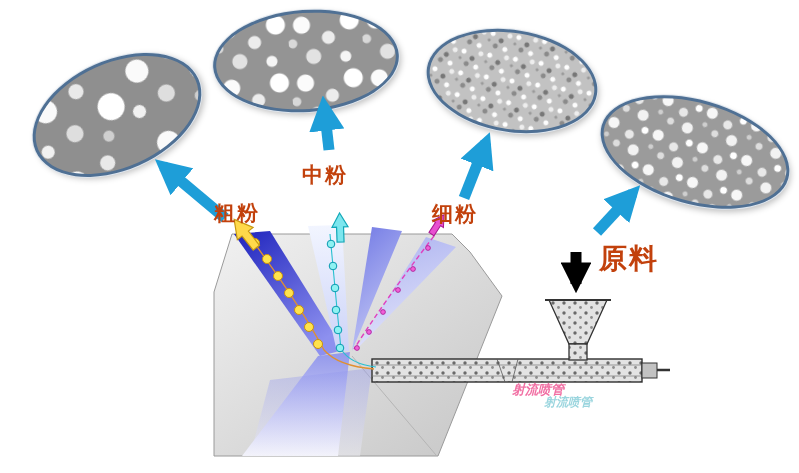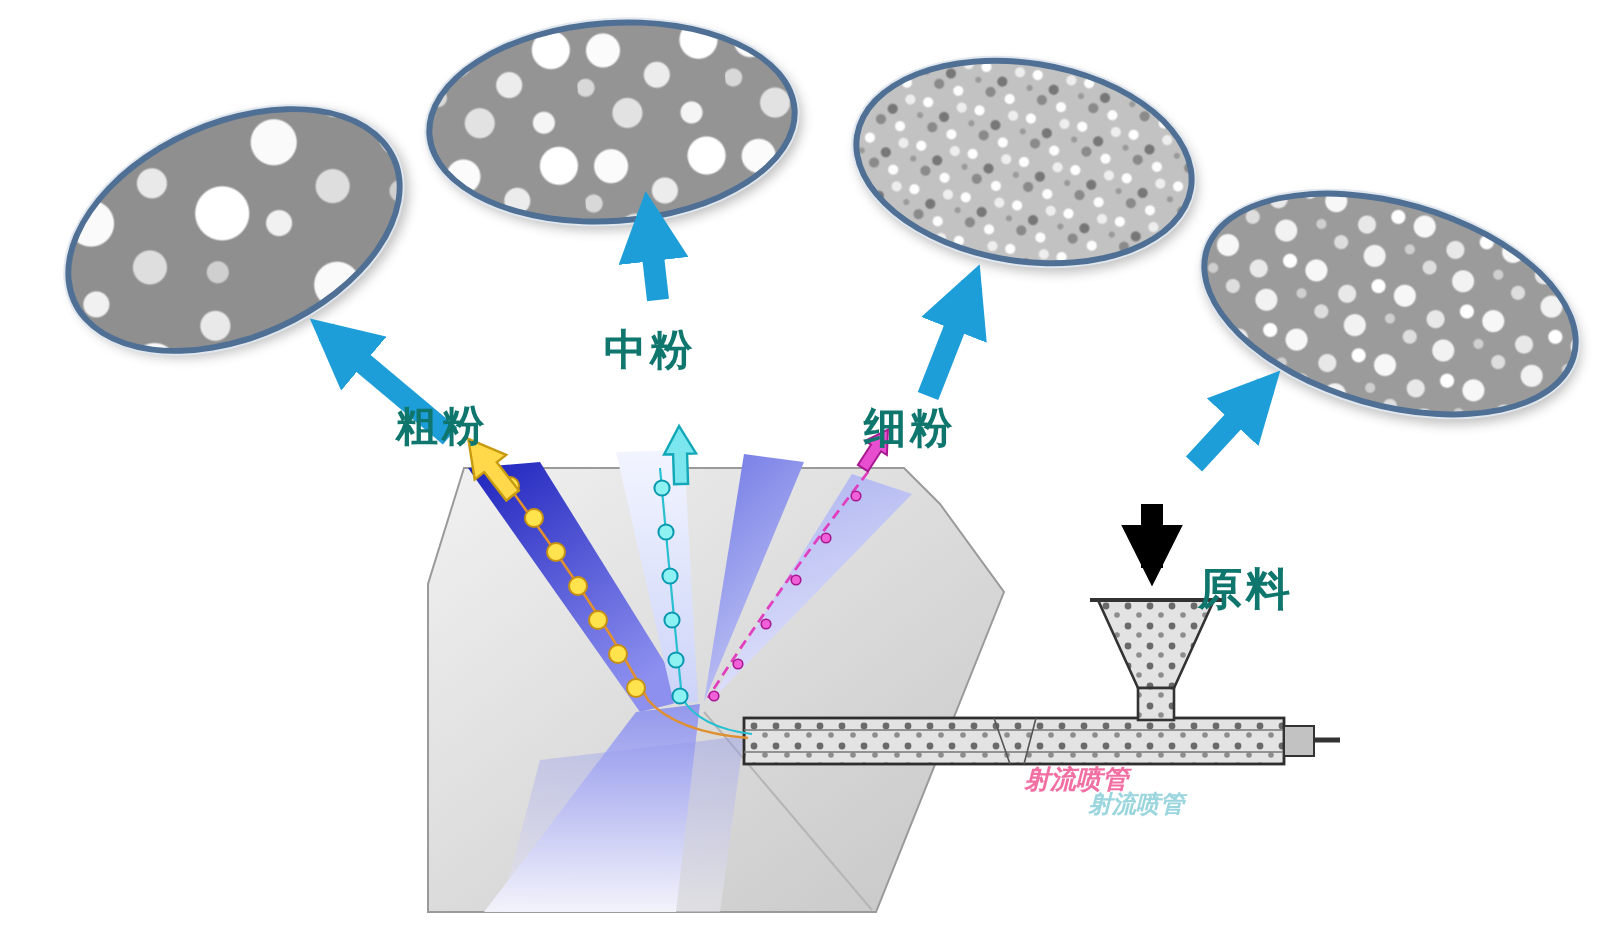--- a/index.html
+++ b/index.html
@@ -55,24 +55,24 @@
     background-image:
       radial-gradient(circle at 8px 7px,#f7f7f7 0 5px,rgba(0,0,0,0) 6px),
       radial-gradient(circle at 26px 14px,#e8e8e8 0 4px,rgba(0,0,0,0) 5px),
       radial-gradient(circle at 40px 6px,#ffffff 0 3px,rgba(0,0,0,0) 4px),
       radial-gradient(circle at 16px 26px,#dddddd 0 3px,rgba(0,0,0,0) 4px),
       radial-gradient(circle at 34px 28px,#f2f2f2 0 5px,rgba(0,0,0,0) 6px),
       radial-gradient(circle at 4px 20px,#cfcfcf 0 2px,rgba(0,0,0,0) 3px);
     background-size:46px 36px;
   }
   .lbl{
-    position:absolute;font-size:21px;font-weight:700;color:#0f766e;
+    position:absolute;font-size:21px;font-weight:700;color:#c2410c;
     letter-spacing:2px;white-space:nowrap;
   }
-  .lbl-raw{font-size:22px;margin-top:40px;}
+  .lbl-raw{font-size:28px;}
   .wm1{
     position:absolute;font-size:13px;font-weight:700;font-style:italic;
     color:#f0609a;opacity:.9;white-space:nowrap;
   }
   .wm2{
     position:absolute;font-size:12px;font-weight:700;font-style:italic;
     color:#4ab4c4;opacity:.55;white-space:nowrap;
   }
 </style>
 </head>
@@ -197,21 +197,21 @@
     </g>
 
     <line x1="225" y1="218" x2="163" y2="166" stroke-width="11" marker-end="url(#mBlue)" stroke="#1e9ed8"></line>
     <line x1="329" y1="150" x2="324" y2="106" stroke-width="11" marker-end="url(#mBlue)" stroke="#1e9ed8"></line>
     <line x1="464" y1="198" x2="486" y2="142" stroke-width="11" marker-end="url(#mBlue)" stroke="#1e9ed8"></line>
     <line x1="597" y1="232" x2="633" y2="193" stroke-width="11" marker-end="url(#mBlue)" stroke="#1e9ed8"></line>
 
     <line x1="576" y1="252" x2="576" y2="284" stroke-width="11" marker-end="url(#mBlack)" stroke="#000000"></line>
   </svg>
 
-  <div class="lbl" style="left:198px;top:199px;font-family:Liberation Serif, serif;">粗粉</div>
+  <div class="lbl" style="left:214px;top:199px;font-family:Liberation Serif, serif;">粗粉</div>
   <div class="lbl" style="left:302px;top:161px;">中粉</div>
   <div class="lbl" style="left:432px;top:200px;">细粉</div>
   <div class="lbl lbl-raw" style="left:599px;top:240px;">原料</div>
 
   <div class="wm1" style="left:512px;top:381px;">射流喷管</div>
   <div class="wm2" style="left:544px;top:394px;">射流喷管</div>
 
 </div>
 
 </body></html>

